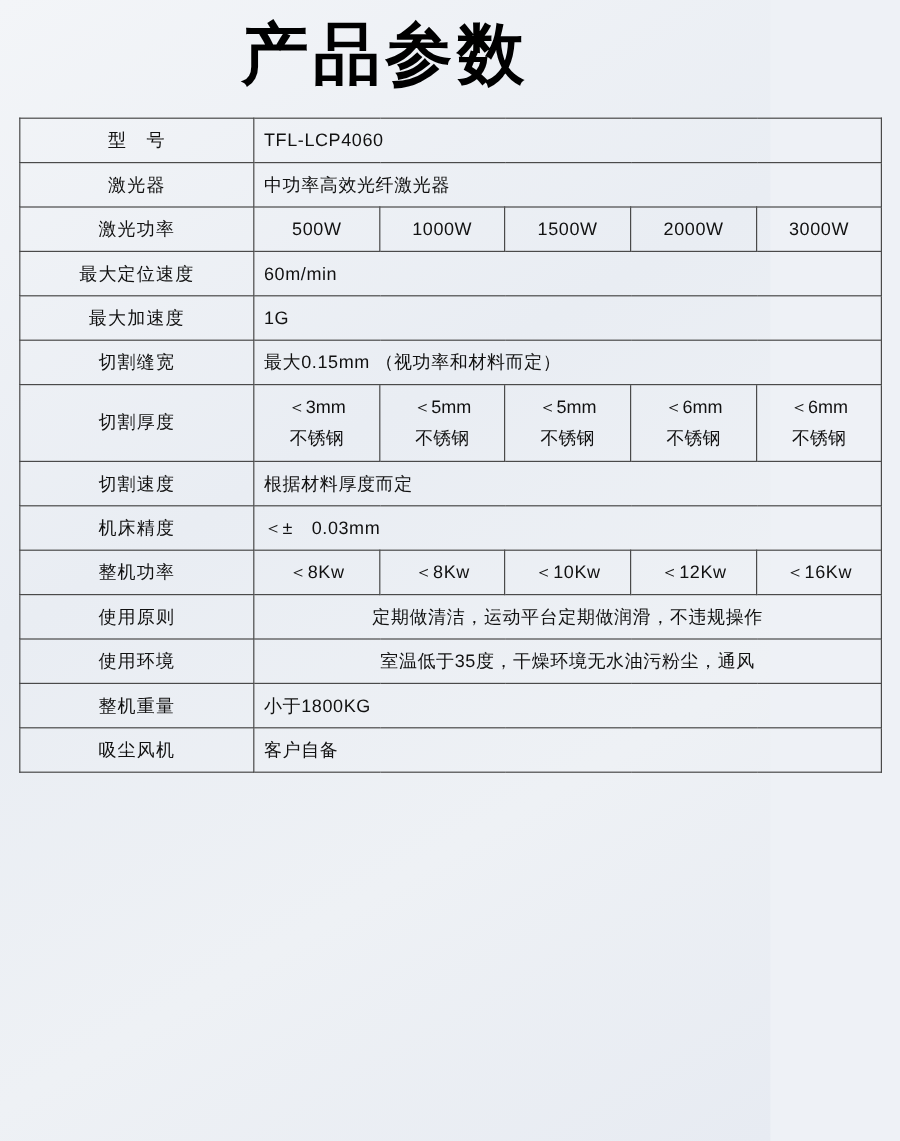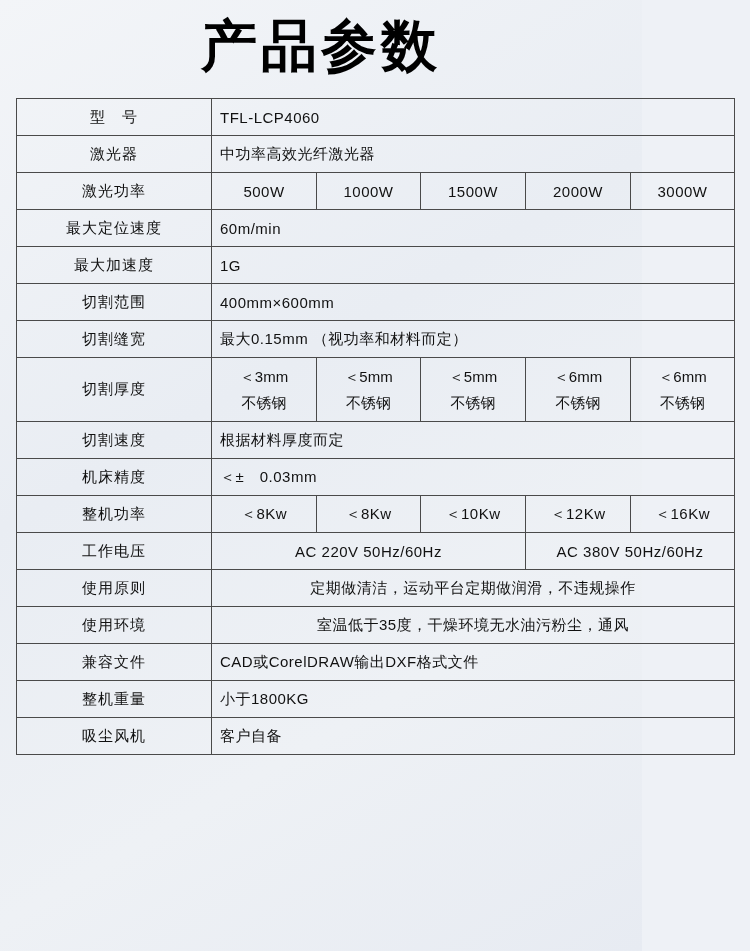--- a/index.html
+++ b/index.html
@@ -114,24 +114,20 @@
           </tr>
           <tr>
             <td class="label">最大定位速度</td>
             <td colspan="5" class="val">60m/min</td>
           </tr>
           <tr>
             <td class="label">最大加速度</td>
             <td colspan="5" class="val">1G</td>
           </tr>
           <tr>
-            <td class="label">切割范围</td>
-            <td colspan="5" class="val">400mm×600mm</td>
-          </tr>
-          <tr>
             <td class="label">切割缝宽</td>
             <td colspan="5" class="val">最大0.15mm （视功率和材料而定）</td>
           </tr>
           <tr>
             <td class="label tall">切割厚度</td>
             <td class="tall two-line">
               <span>＜3mm</span>
               <span>不锈钢</span>
             </td>
             <td class="tall two-line">
@@ -161,35 +157,26 @@
           </tr>
           <tr>
             <td class="label">整机功率</td>
             <td class="val center">＜8Kw</td>
             <td class="val center">＜8Kw</td>
             <td class="val center">＜10Kw</td>
             <td class="val center">＜12Kw</td>
             <td class="val center">＜16Kw</td>
           </tr>
           <tr>
-            <td class="label">工作电压</td>
-            <td colspan="3" class="val center">AC  220V  50Hz/60Hz</td>
-            <td colspan="2" class="val center">AC 380V  50Hz/60Hz</td>
-          </tr>
-          <tr>
             <td class="label">使用原则</td>
             <td colspan="5" class="val center">定期做清洁，运动平台定期做润滑，不违规操作</td>
           </tr>
           <tr>
             <td class="label">使用环境</td>
             <td colspan="5" class="val center">室温低于35度，干燥环境无水油污粉尘，通风</td>
-          </tr>
-          <tr>
-            <td class="label">兼容文件</td>
-            <td colspan="5" class="val">CAD或CorelDRAW输出DXF格式文件</td>
           </tr>
           <tr>
             <td class="label">整机重量</td>
             <td colspan="5" class="val">小于1800KG</td>
           </tr>
           <tr>
             <td class="label">吸尘风机</td>
             <td colspan="5" class="val">客户自备</td>
           </tr>
         </tbody>

